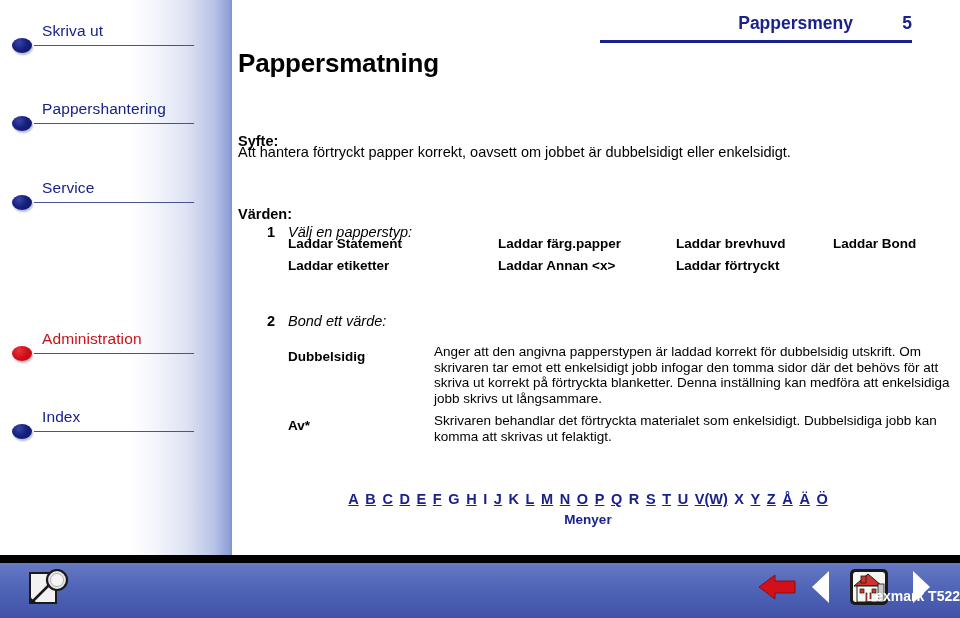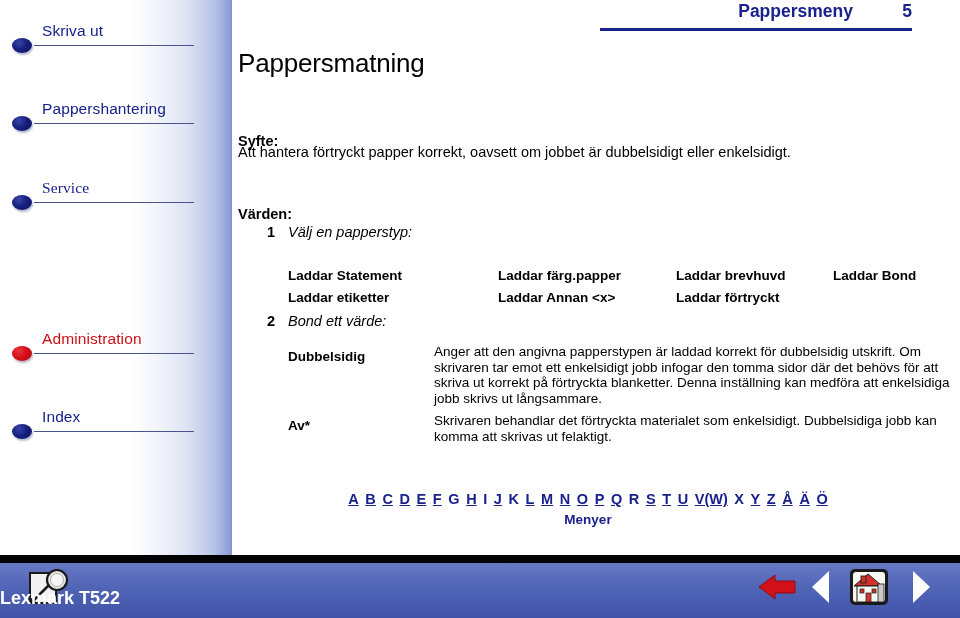--- a/index.html
+++ b/index.html
@@ -70,21 +70,21 @@
     top: 23px;
     width: 160px;
     height: 1px;
     background: #4a5290;
   }
 
   
   #header {
     position: absolute;
     right: 0;
-    top: 0;
+    top: 12px;
     width: 420px;
     height: 40px;
   }
   #header-title {
     position: absolute;
     right: 107px;
     top: 1px;
     font-size: 17.5px;
     font-weight: bold;
     color: #19228c;
@@ -113,21 +113,21 @@
     left: 238px;
     top: 0;
     right: 0;
     height: 555px;
   }
   #page-title {
     position: absolute;
     left: 0px;
     top: 48px;
     font-size: 26px;
-    font-weight: normal;
+    font-weight: bold;
     color: #000000;
     letter-spacing: -0.2px;
   }
   .sect-head {
     position: absolute;
     left: 0px;
     font-size: 14.5px;
     font-weight: bold;
     color: #000;
     margin-top: 20px;
@@ -157,21 +157,21 @@
   }
   #step1-num { left: 29px; top: 224px; }
   #step1-txt { left: 50px; top: 224px; }
   #step2-num { left: 29px; top: 313px; }
   #step2-txt { left: 50px; top: 313px; }
 
   
   #paper-types {
     position: absolute;
     left: 50px;
-    top: 268px;
+    top: 236px;
     width: 640px;
   }
   .pt-row { position: relative; height: 22px; }
   .pt-cell {
     position: absolute;
     font-size: 13.5px;
     font-weight: bold;
     color: #000;
     white-space: nowrap;
   }
@@ -266,22 +266,22 @@
     font-size: 14px;
     font-weight: bold;
     color: #ffffff;
     text-decoration: underline;
     cursor: pointer;
   }
   #footer-model {
     position: absolute;
     left: 0; right: 0;
     top: 33px;
-    text-align: left;
-    font-size: 18px;
+    text-align: right;
+    font-size: 14px;
     font-weight: bold;
     color: #ffffff;
   }
   #footer-search {
     position: absolute;
     left: 28px;
     top: 14px;
     width: 42px;
     height: 38px;
     cursor: pointer;
@@ -304,21 +304,21 @@
       <div class="side-item" style="top: 22px;">
         <span class="side-dot"></span>
         <span class="side-label">Skriva ut</span>
         <span class="side-rule"></span>
       </div>
       <div class="side-item" style="top: 100px;">
         <span class="side-dot"></span>
         <span class="side-label">Pappershantering</span>
         <span class="side-rule"></span>
       </div>
-      <div class="side-item" style="top: 179px; font-family: Liberation Serif, serif;">
+      <div class="side-item" style="top: 179px;">
         <span class="side-dot"></span>
         <span class="side-label">Service</span>
         <span class="side-rule"></span>
       </div>
       <div class="side-item active" style="top: 330px;">
         <span class="side-dot"></span>
         <span class="side-label">Administration</span>
         <span class="side-rule"></span>
       </div>
       <div class="side-item" style="top: 408px;">

